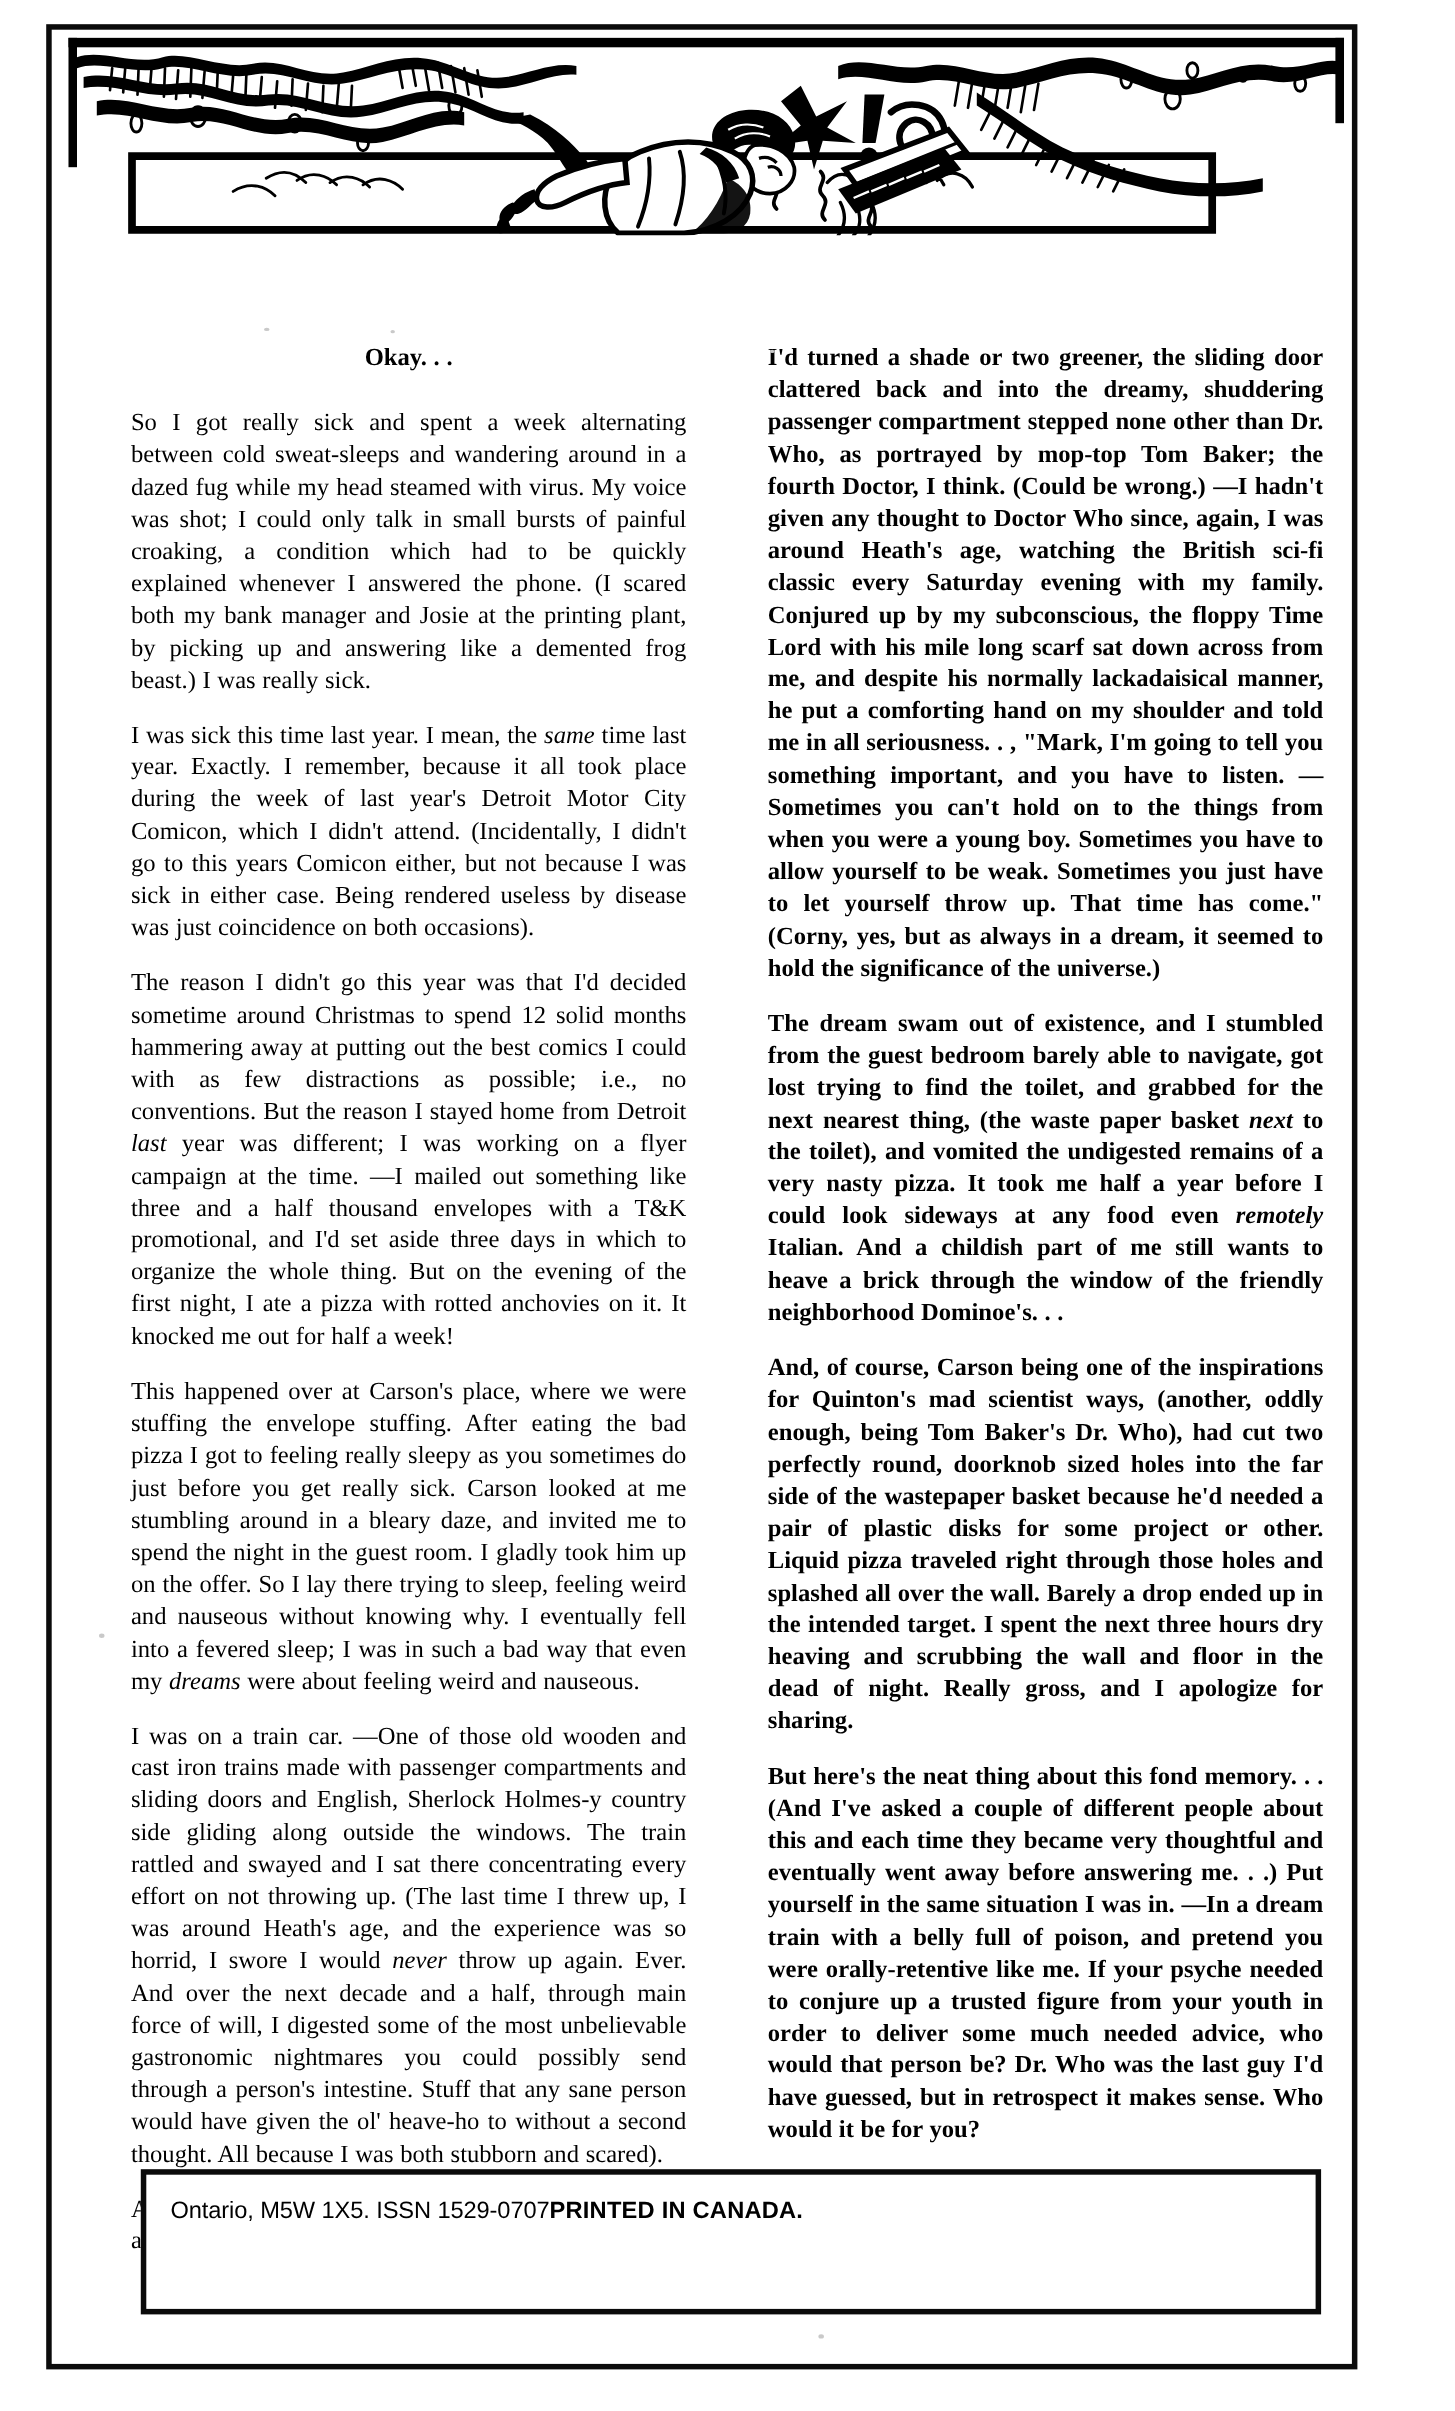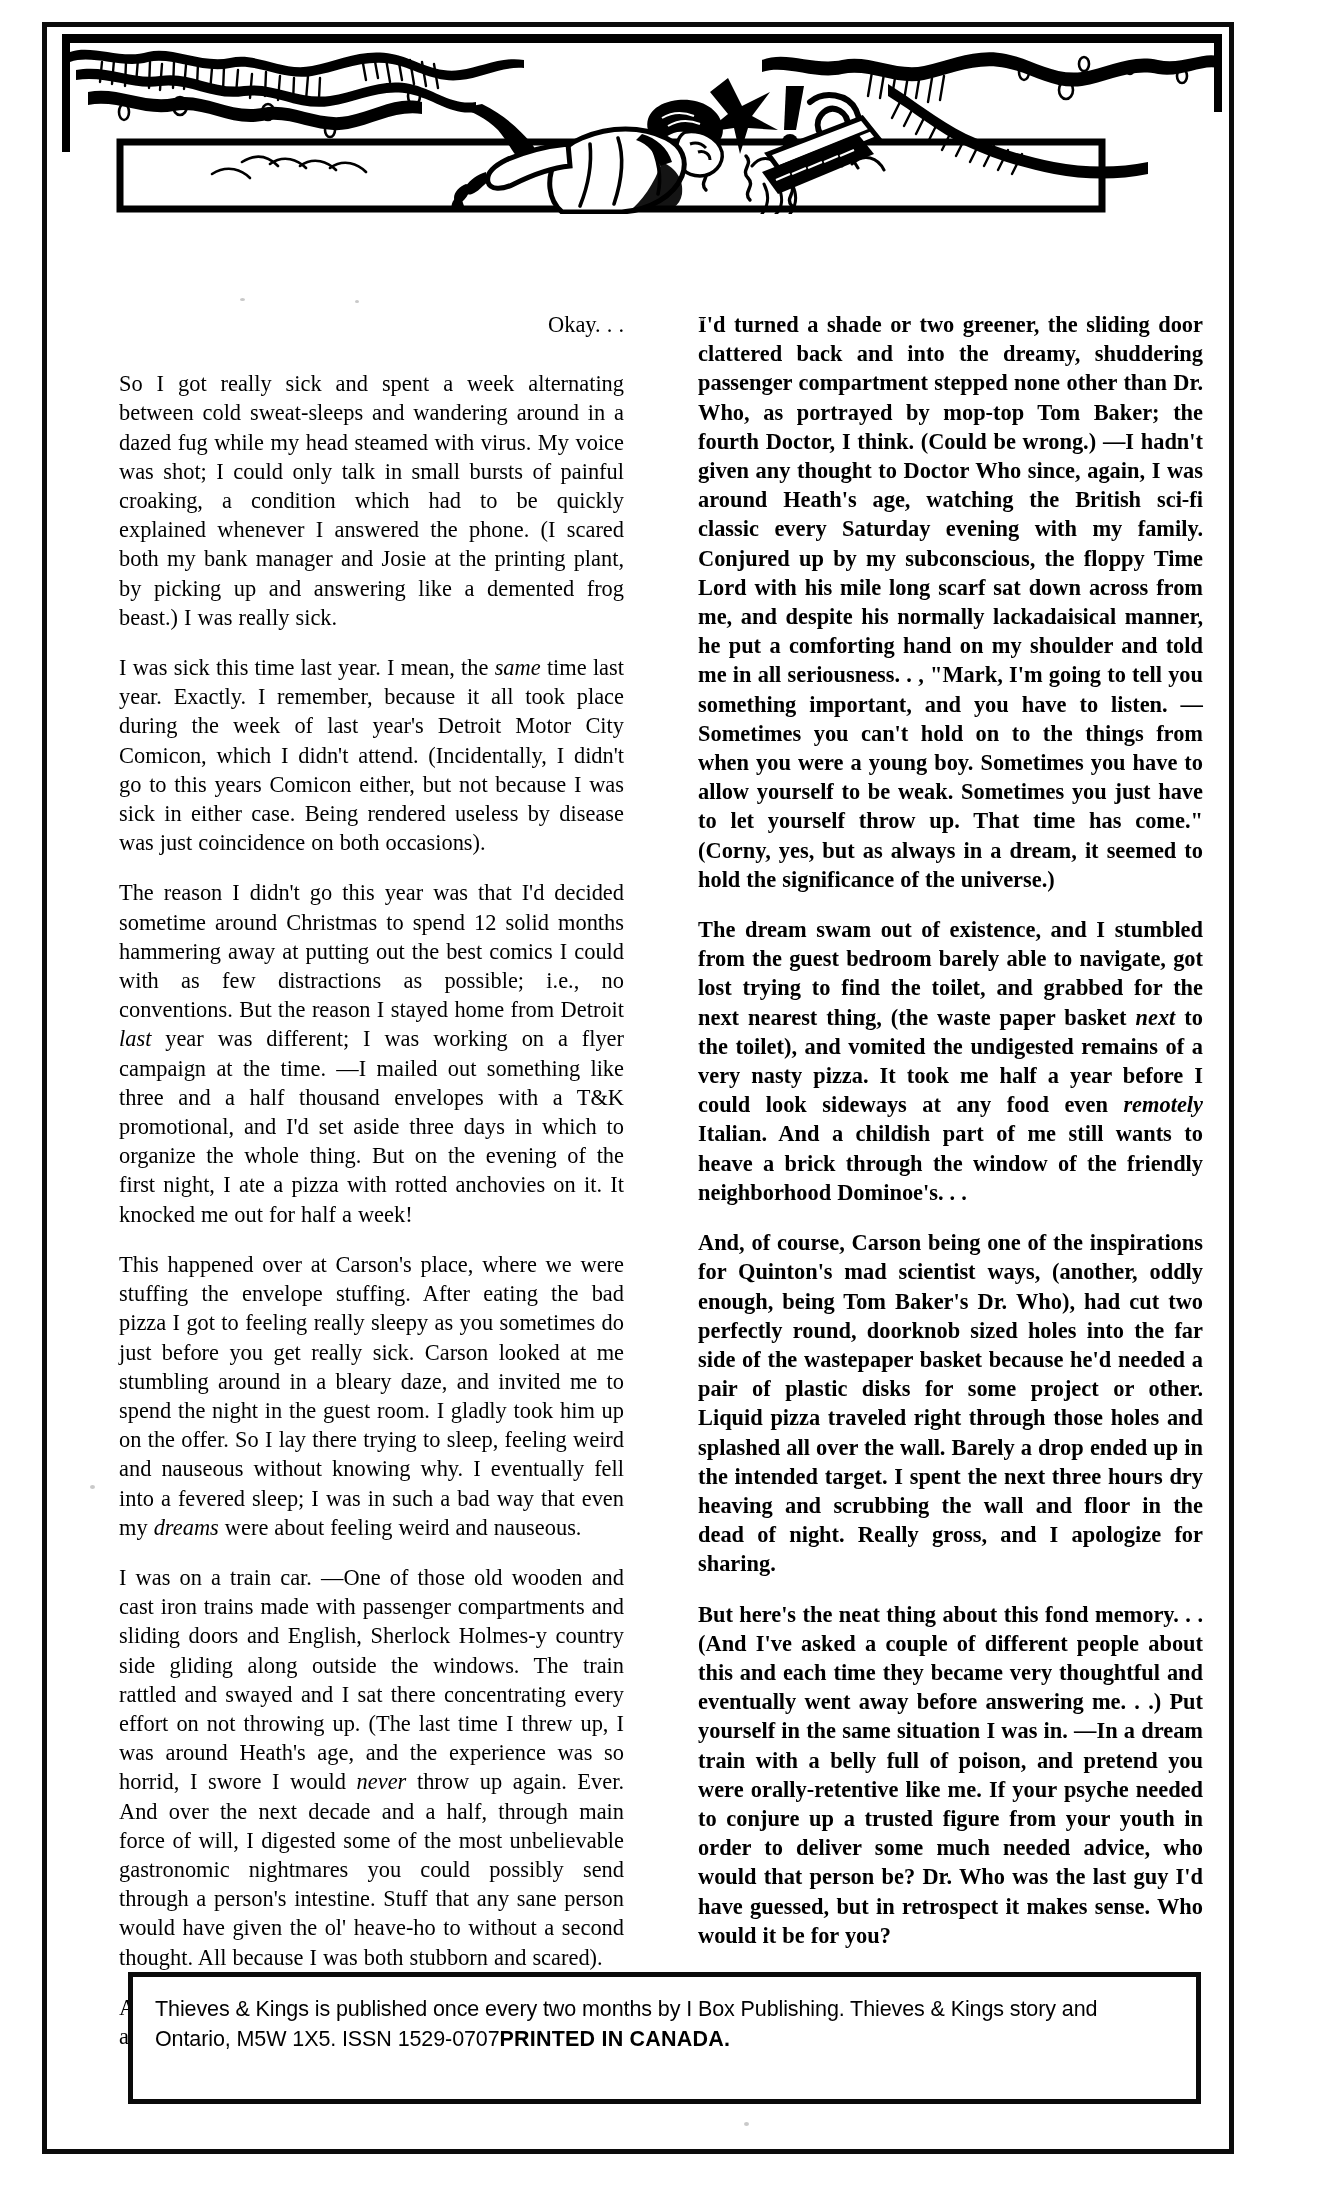--- a/index.html
+++ b/index.html
@@ -59,21 +59,22 @@
     margin: 0 0 21px 0;
     font-size: 22.4px;
     line-height: 29.2px;
     text-align: justify;
     text-justify: inter-word;
     hyphens: manual;
     word-spacing: 0.02em;
   }
   .col p.lead {
     margin-bottom: 30px;
-    text-align: right;
+    text-align: center;
+    font-weight: bold;
   }
   .col em { font-style: italic; }
 
   
   .indicia {
     position: absolute;
     left: 128px;
     top: 1972px;
     width: 1073px;
     height: 132px;
@@ -301,21 +302,20 @@
       <p>I'd turned a shade or two greener, the sliding door clattered back and into the dreamy, shuddering passenger compartment stepped none other than Dr. Who, as portrayed by mop-top Tom Baker;  the fourth Doctor, I think.  (Could be wrong.)  —I hadn't given any thought to Doctor Who since, again, I was around Heath's age, watching the British sci-fi classic every Saturday evening with my family.  Conjured up by my subconscious, the floppy Time Lord with his mile long scarf sat down across from me, and despite his normally lackadaisical manner, he put a comforting hand on my shoulder and told me in all seriousness. . , "Mark, I'm going to tell you something important, and you have to listen.  —Sometimes you can't hold on to the things from when you were a young boy.  Sometimes you have to allow yourself to be weak.  Sometimes you just have to let yourself throw up.  That time has come."  (Corny, yes, but as always in a dream, it seemed to hold the significance of the universe.)</p>
       <p>The dream swam out of existence, and I stumbled from the guest bedroom barely able to navigate, got lost trying to find the toilet, and grabbed for the next nearest thing, (the waste paper basket <em>next</em> to the toilet), and vomited the undigested remains of a very nasty pizza.  It took me half a year before I could look sideways at any food even <em>remotely</em> Italian.  And a childish part of me still wants to heave a brick through the window of the friendly neighborhood Dominoe's. . .</p>
       <p>And, of course, Carson being one of the inspirations for Quinton's mad scientist ways, (another, oddly enough, being Tom Baker's Dr. Who), had cut two perfectly round, doorknob sized holes into the far side of the wastepaper basket because he'd needed a pair of plastic disks for some project or other.  Liquid pizza traveled right through those holes and splashed all over the wall.  Barely a drop ended up in the intended target.  I spent the next three hours dry heaving and scrubbing the wall and floor in the dead of night.  Really gross, and I apologize for sharing.</p>
       <p>But here's the neat thing about this fond memory. . . (And I've asked a couple of different people about this and each time they became very thoughtful and eventually went away before answering me. . .)  Put yourself in the same situation I was in.  —In a dream train with a belly full of poison, and pretend you were orally-retentive like me.  If your psyche needed to conjure up a trusted figure from your youth in order to deliver some much needed advice, who would that person be?  Dr. Who was the last guy I'd have guessed, but in retrospect it makes sense.  Who would it be for you?</p>
       <p>You can get back to me on that.</p>
     </div>
   </div>
 
   <div class="indicia">
     <div class="indicia-inner">
-      <div>Thieves &amp; Kings is published once every two months by I Box Publishing.  Thieves &amp; Kings story and</div>
       <div>
         <span class="nowrap">Ontario, M5W 1X5.  ISSN 1529-0707</span><span class="printed">PRINTED IN CANADA.</span>
       </div>
     </div>
   </div>
 
   <div class="speck" style="left:240px; top:298px; width:5px; height:3px;"></div>
   <div class="speck" style="left:355px; top:300px; width:4px; height:3px;"></div>
   <div class="speck" style="left:232px; top:385px; width:6px; height:3px;"></div>
   <div class="speck" style="left:700px; top:318px; width:4px; height:3px;"></div>

